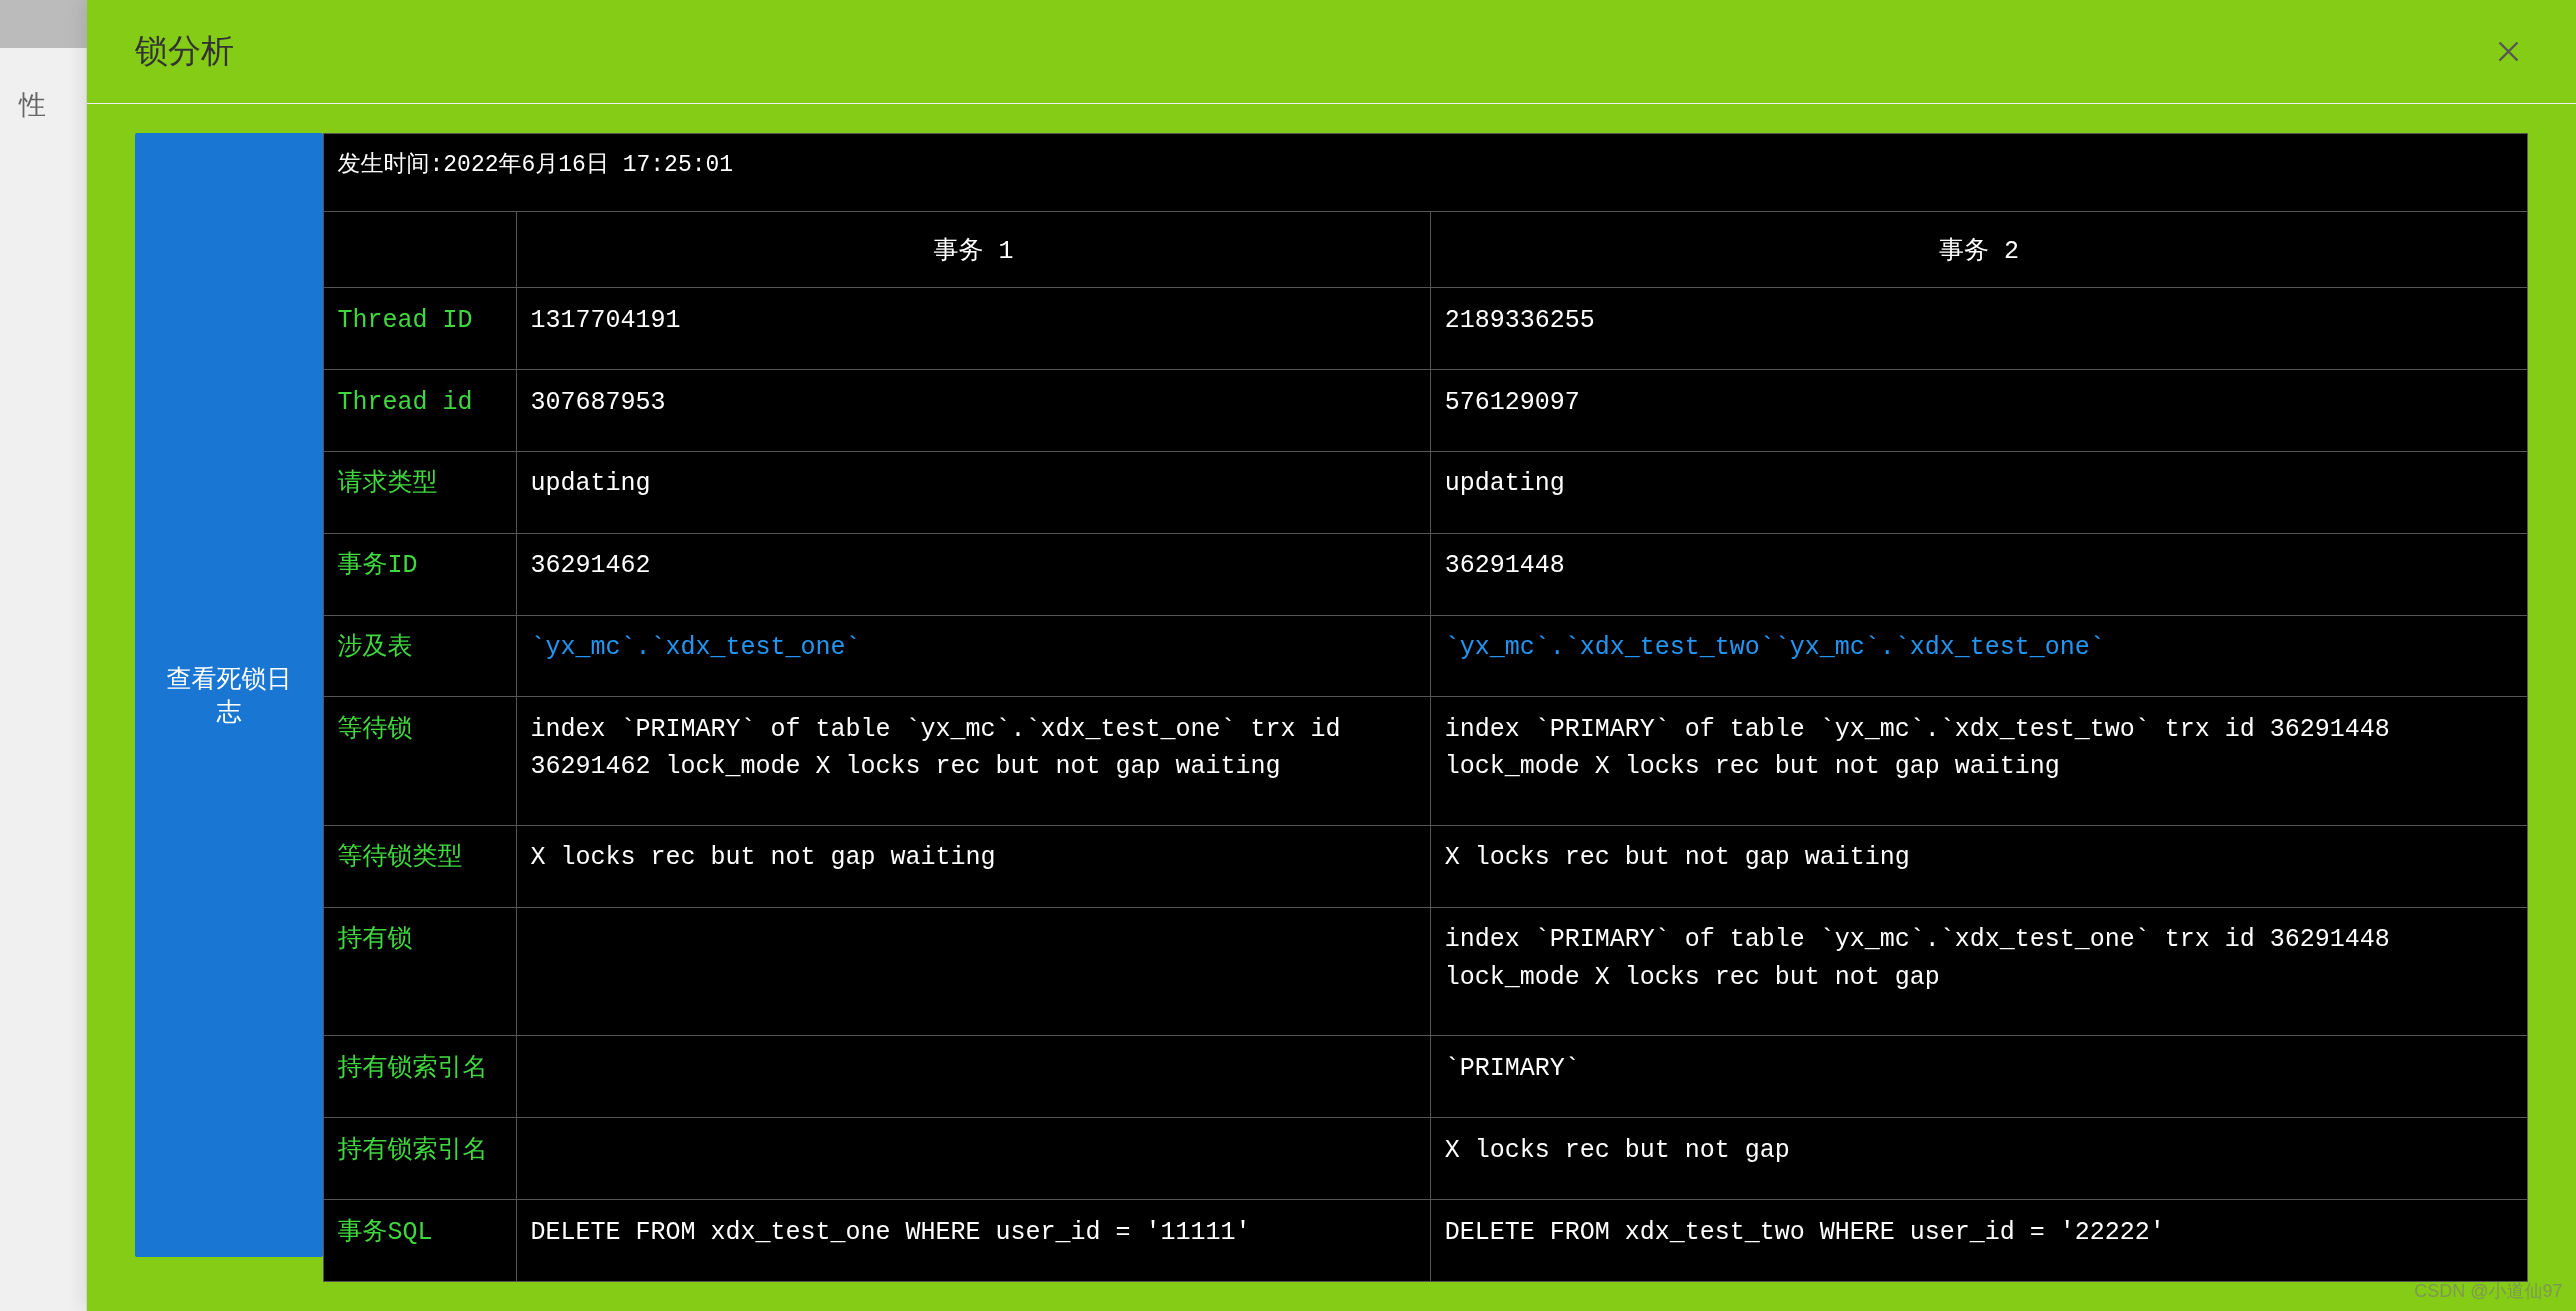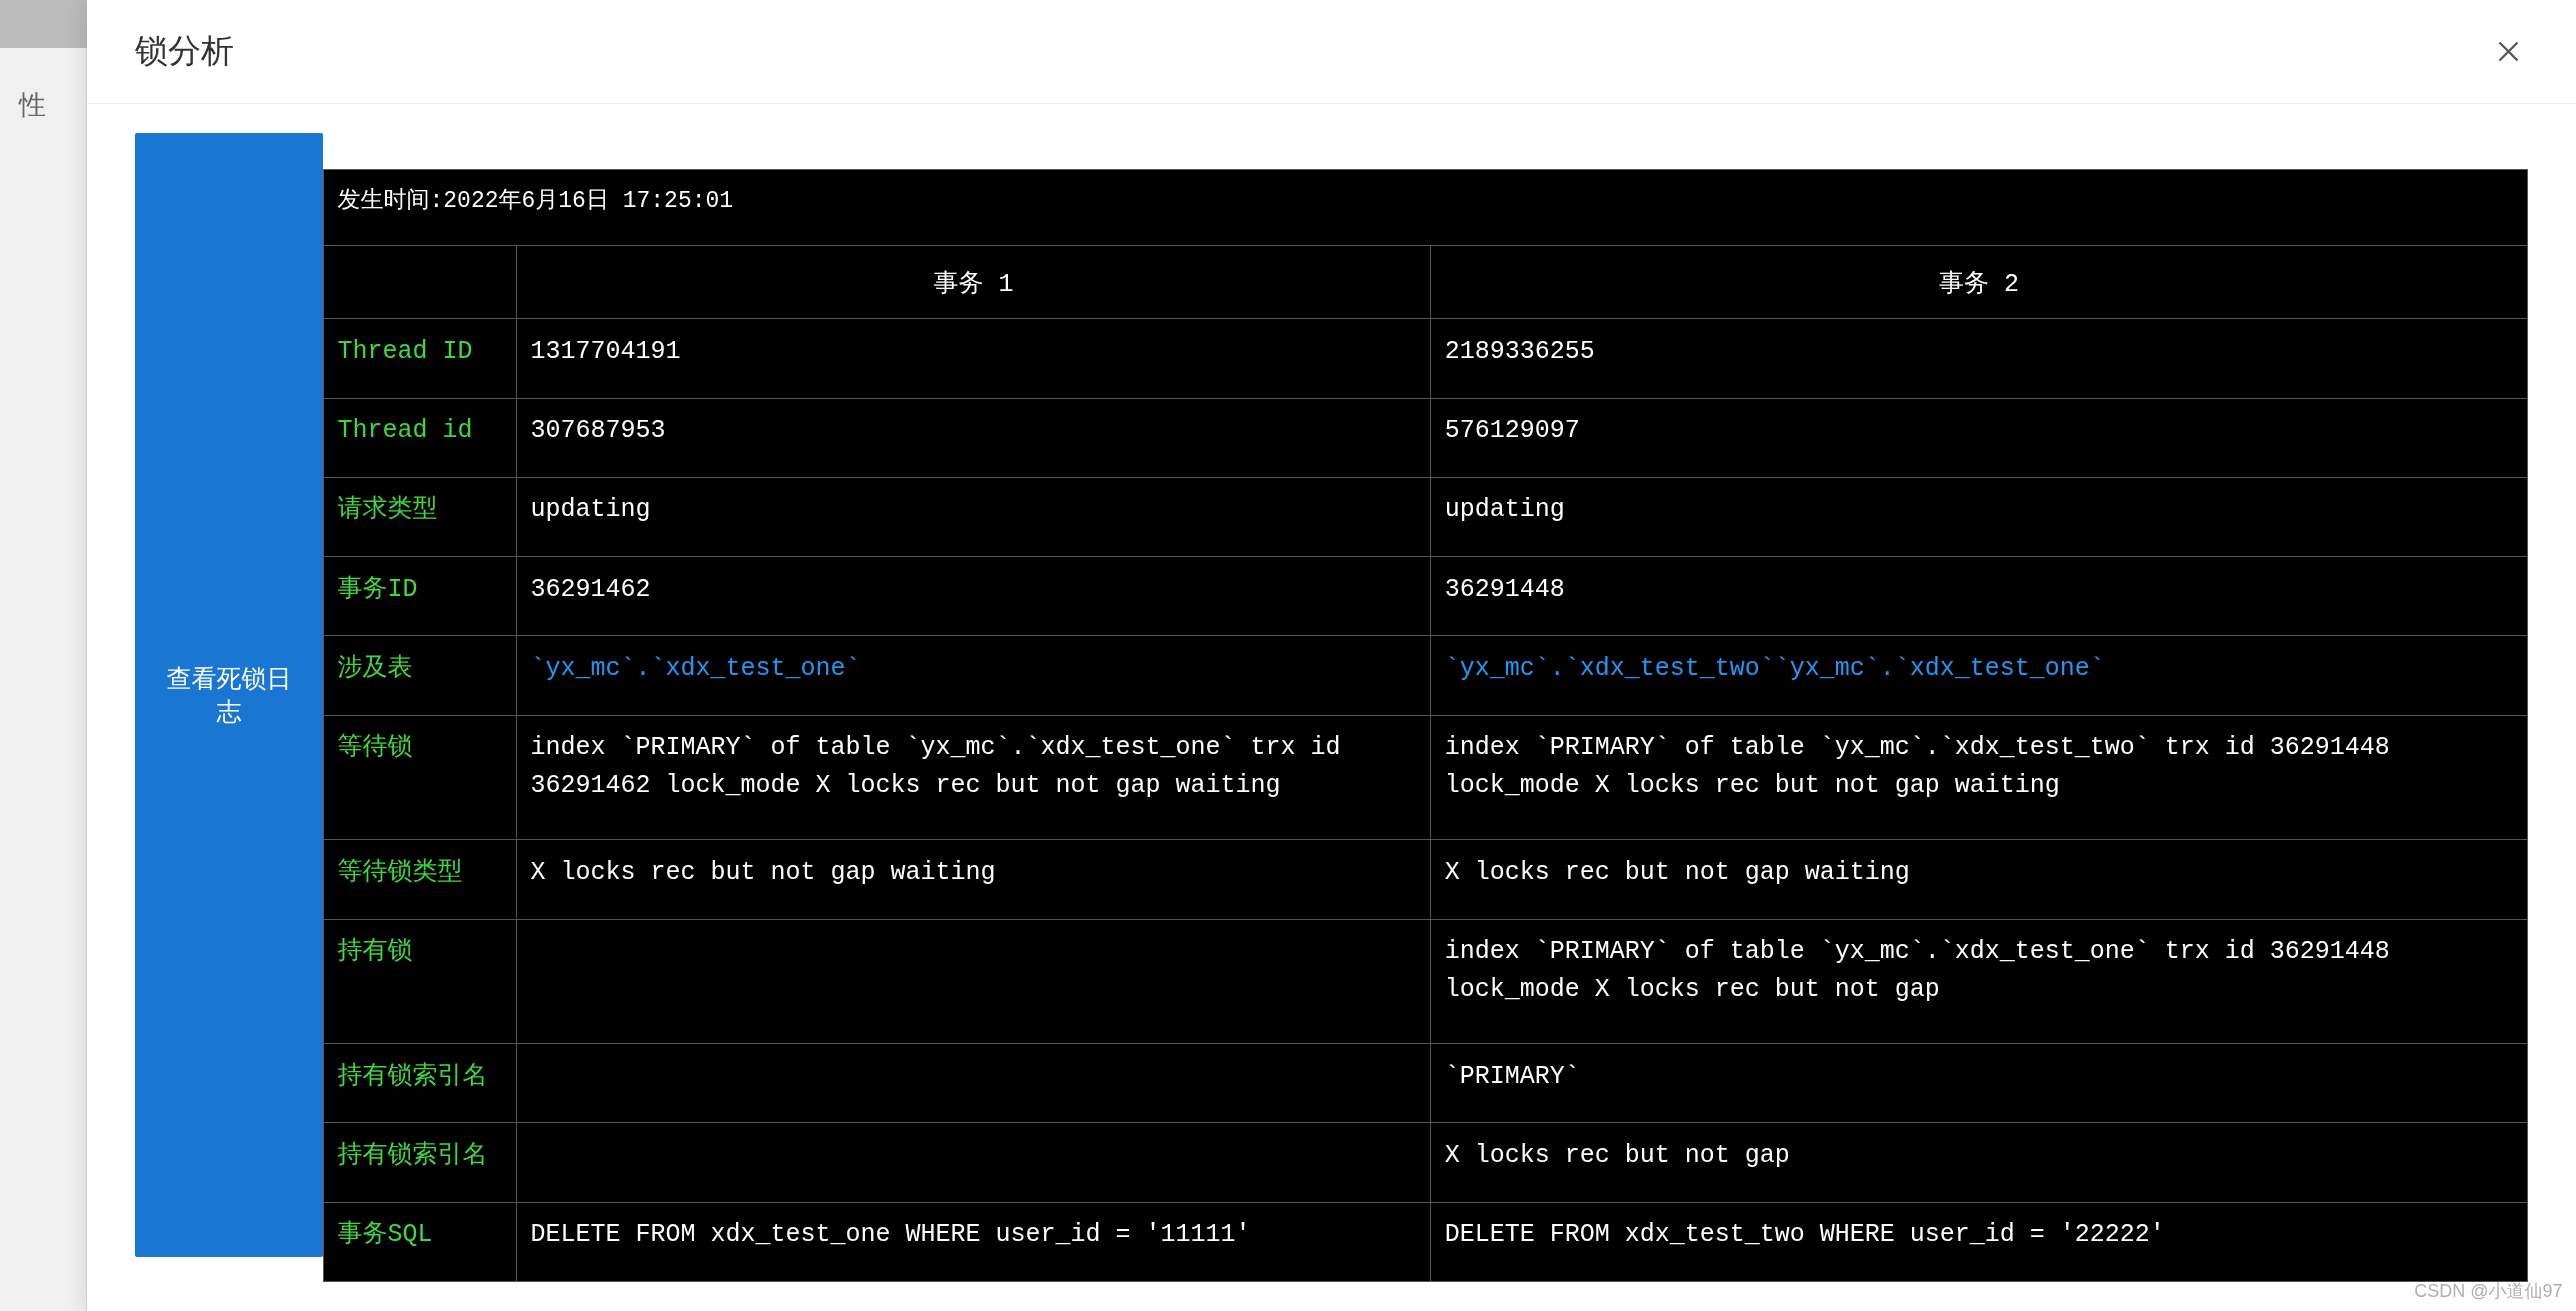--- a/index.html
+++ b/index.html
@@ -36,21 +36,21 @@
       left: 0; top: 0;
       width: 100%; height: 48px;
       background: #bbb;
     }
     .modal {
       position: absolute;
       left: 87px;
       top: 0;
       width: 2489px;
       height: 1311px;
-      background: #ffffff;
+      background: #84cc16;
       box-shadow: -3.9px 0 19px rgba(0,0,0,0.1);
       display: flex;
       flex-direction: column;
       justify-content: space-between;
     }
     .modal-header {
       display: flex;
       align-items: center;
       justify-content: space-between;
       padding: 29px 48px;
@@ -91,21 +91,20 @@
       border-radius: 1.9px;
     }
     .deadlock-table {
       border: 1.9px solid #666;
       background: #0a0a0a;
       color: #fff;
       font-family: "Consolas", "Monaco", "Courier New", monospace;
       font-size: 25px;
       border-collapse: collapse;
       width: 100%;
-      margin-top: 36px;
     }
     .timestamp-row td {
       background: #000;
       color: #fff;
       padding: 5.8px 9.6px;
       border: 1.9px solid #666;
       font-size: 23px;
     }
     .deadlock-table th {
       background: #000;

